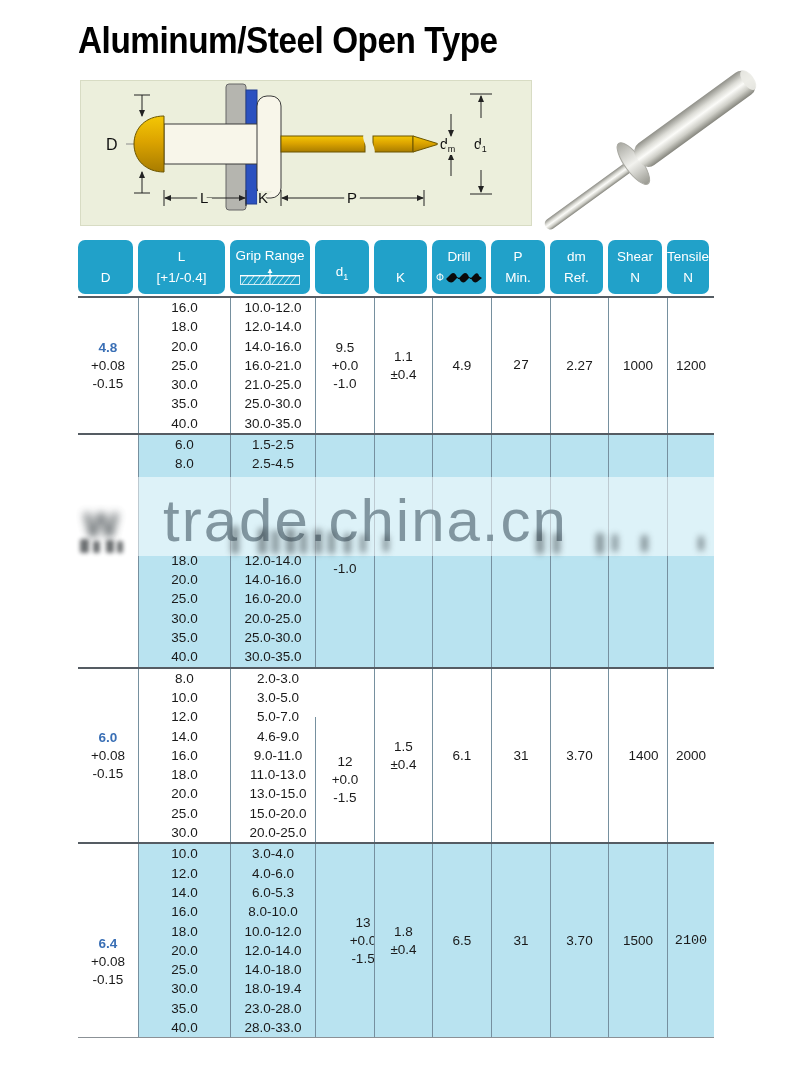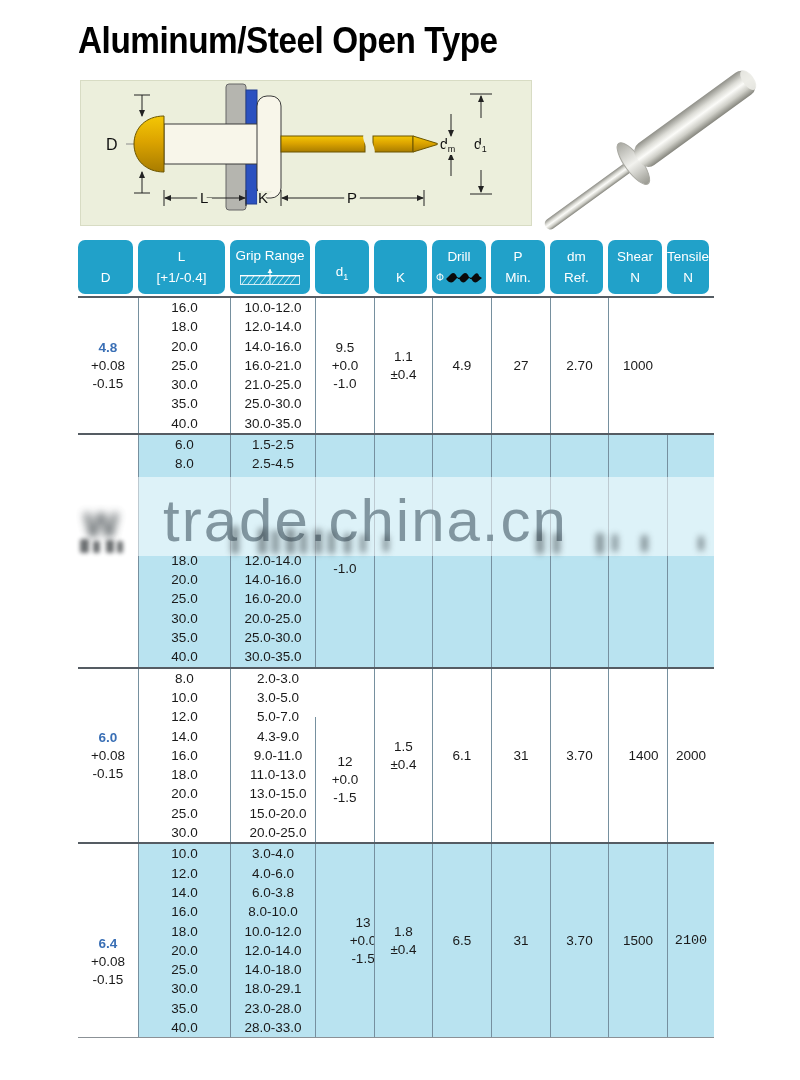--- a/index.html
+++ b/index.html
@@ -230,33 +230,38 @@
             <div class="cblock">
               <div class="bl">1.1</div>
               <div class="bl">±0.4</div>
             </div>
           </div>
           <div class="col chl" style="width: 59px;">
             <div class="cblock">
               <div class="bl">4.9</div>
             </div>
           </div>
-          <div class="col chl" style="width: 59px;">
+          <div class="col chl" style="width: 59px; font-family: Liberation Mono, monospace;">
             <div class="cblock">
               <div class="bl">27</div>
             </div>
           </div>
           <div class="col chl" style="width: 58px;">
             <div class="cblock">
-              <div class="bl">2.70</div>
+              <div class="bl">2.27</div>
             </div>
           </div>
           <div class="col chl" style="width: 59px;">
             <div class="cblock">
               <div class="bl">1000</div>
+            </div>
+          </div>
+          <div class="col chl" style="width: 47px;">
+            <div class="cblock">
+              <div class="bl">1200</div>
             </div>
           </div>
         </div>
         <div class="grp hl" style="height: 231.6px;">
           <div class="col" style="width: 60px;">
             <div class="cblock"></div>
           </div>
           <div class="col chl" style="width: 92px;">
             <div class="ln">6.0</div>
             <div class="ln">8.0</div>
@@ -327,21 +332,21 @@
             <div class="ln">16.0</div>
             <div class="ln">18.0</div>
             <div class="ln">20.0</div>
             <div class="ln">25.0</div>
             <div class="ln">30.0</div>
           </div>
           <div class="col chl" style="width: 85px; padding-left: 10px;">
             <div class="ln">2.0-3.0</div>
             <div class="ln">3.0-5.0</div>
             <div class="ln">5.0-7.0</div>
-            <div class="ln">4.3-9.0</div>
+            <div class="ln">4.6-9.0</div>
             <div class="ln">9.0-11.0</div>
             <div class="ln">11.0-13.0</div>
             <div class="ln">13.0-15.0</div>
             <div class="ln">15.0-20.0</div>
             <div class="ln">20.0-25.0</div>
           </div>
           <div class="col chl" style="width: 59px; margin-top: 48px;">
             <div class="cblock">
               <div class="bl">12</div>
               <div class="bl">+0.0</div>
@@ -396,26 +401,26 @@
             <div class="ln">18.0</div>
             <div class="ln">20.0</div>
             <div class="ln">25.0</div>
             <div class="ln">30.0</div>
             <div class="ln">35.0</div>
             <div class="ln">40.0</div>
           </div>
           <div class="col chl" style="width: 85px;">
             <div class="ln">3.0-4.0</div>
             <div class="ln">4.0-6.0</div>
-            <div class="ln">6.0-3.8</div>
+            <div class="ln">6.0-5.3</div>
             <div class="ln">8.0-10.0</div>
             <div class="ln">10.0-12.0</div>
             <div class="ln">12.0-14.0</div>
             <div class="ln">14.0-18.0</div>
-            <div class="ln">18.0-29.1</div>
+            <div class="ln">18.0-19.4</div>
             <div class="ln">23.0-28.0</div>
             <div class="ln">28.0-33.0</div>
           </div>
           <div class="col chl" style="width: 59px; padding-left: 36px;">
             <div class="cblock">
               <div class="bl">13</div>
               <div class="bl">+0.0</div>
               <div class="bl">-1.5</div>
             </div>
           </div>

